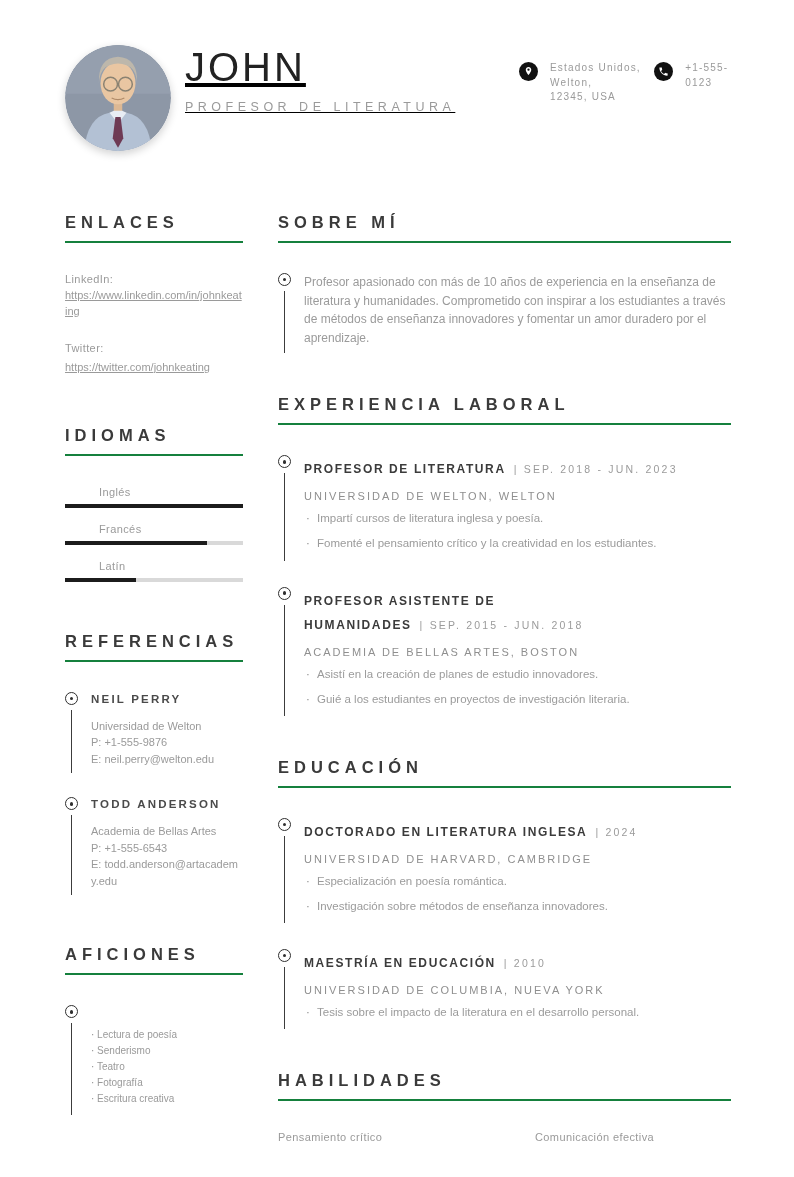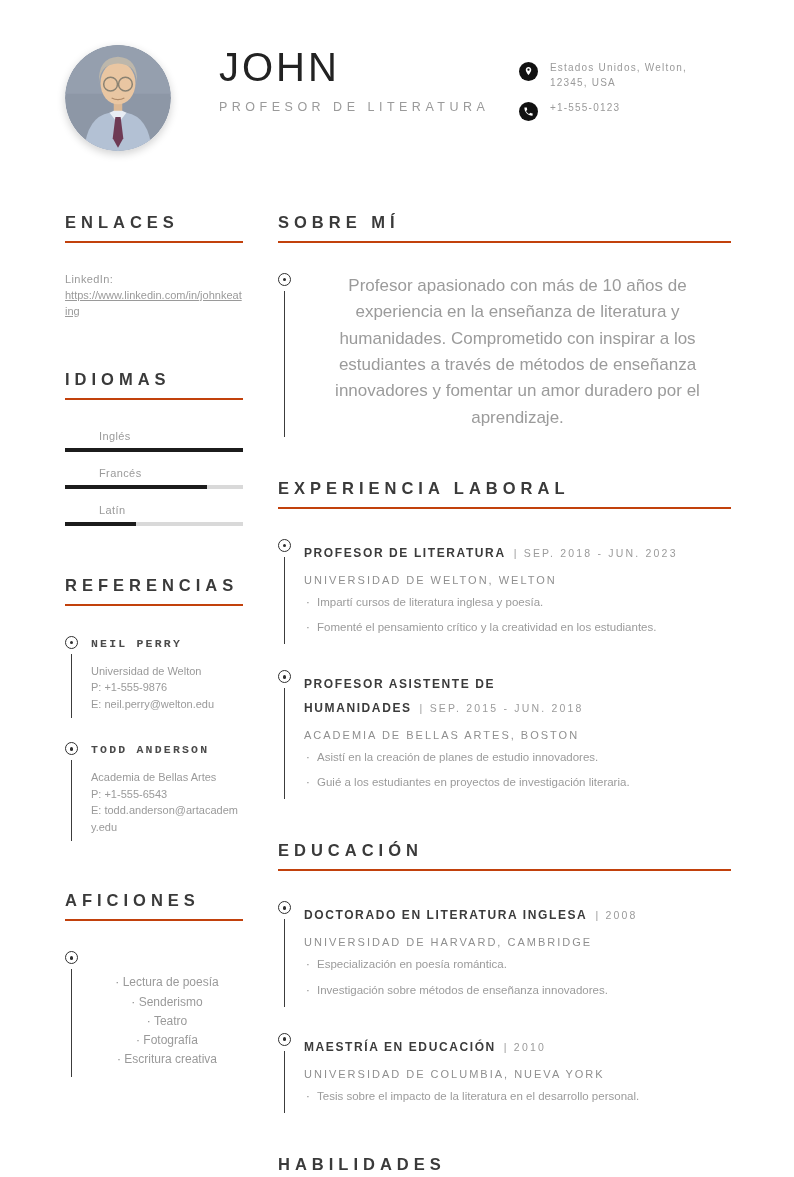--- a/index.html
+++ b/index.html
@@ -10,43 +10,43 @@
     position: relative; overflow: hidden;
   }
 
   
   .header { display: flex; align-items: flex-start; padding: 45px 65px 0 65px; }
   .photo-wrap {
     width: 106px; height: 106px; border-radius: 50%; overflow: hidden; flex: 0 0 106px;
     box-shadow: 0 3px 8px rgba(0,0,0,0.18);
   }
   .photo-wrap svg { width: 100%; height: 100%; display: block; }
-  .name-block { margin-left: 48px; padding-top: 2px; }
+  .name-block { margin-left: 14px; padding-top: 2px; text-decoration: underline; }
   .first-name { font-size: 40px; font-weight: 400; letter-spacing: 3px; color: #222; line-height: 1.0; }
   .last-name  { font-size: 40px; font-weight: 700; letter-spacing: 1.5px; color: #1c1c1c; line-height: 1.1; margin-top: 4px; }
   .job-title  { font-size: 12.5px; letter-spacing: 4.5px; color: #9a9a9a; margin-top: 13px; }
-  .contact-block { margin-left: auto; width: 210px; padding-top: 16px; display: flex; flex-direction: column; gap: 11px; }
+  .contact-block { margin-left: auto; width: 210px; padding-top: 16px; display: flex; flex-direction: row; gap: 11px; }
   .contact-row { display: flex; align-items: flex-start; gap: 12px; }
   .contact-icon {
     width: 19px; height: 19px; border-radius: 50%; background: #111; flex: 0 0 19px;
     display: flex; align-items: center; justify-content: center; margin-top: 1px;
   }
   .contact-icon svg { width: 11px; height: 11px; fill: #fff; }
   .contact-text { font-size: 10px; letter-spacing: 1.2px; color: #9a9a9a; line-height: 1.45; }
 
   
   .columns { display: flex; padding: 0 65px; margin-top: 62px; }
   .col-left  { width: 178px; flex: 0 0 178px; }
   .col-right { flex: 1; margin-left: 35px; }
 
   section { margin-bottom: 50px; }
   .col-right section { margin-bottom: 42px; }
   h2.sec-title {
     font-size: 16.5px; font-weight: 700; letter-spacing: 5px; color: #3a3a3a;
-    border-bottom: 2px solid #c2410c; padding-bottom: 9px; margin-bottom: 30px;
+    border-bottom: 2px solid #15803d; padding-bottom: 9px; margin-bottom: 30px;
     white-space: nowrap;
   }
 
   
   .link-group { margin-bottom: 22px; }
   .link-label { font-size: 11px; color: #9a9a9a; letter-spacing: 0.4px; margin-bottom: 3px; }
   .link-url {
     font-size: 11px; color: #9a9a9a; text-decoration: underline; word-break: break-all;
     line-height: 1.45; display: inline-block;
   }
@@ -61,30 +61,30 @@
     width: 13px; height: 13px; border: 1.5px solid #2f2f2f; border-radius: 50%;
     position: relative; flex: 0 0 13px;
   }
   .dot-icon::after {
     content: ""; position: absolute; inset: 0; margin: auto;
     width: 3.5px; height: 3.5px; background: #2f2f2f; border-radius: 50%;
   }
   .vline { width: 1px; background: #3c3c3c; flex: 1; margin-left: 6px; margin-top: 5px; }
   .entry-content { flex: 1; min-width: 0; }
 
-  .ref-name { font-size: 11.5px; font-weight: 600; letter-spacing: 2.2px; color: #4a4a4a; padding-top: 1px; font-family: Liberation Mono, monospace; }
+  .ref-name { font-size: 11.5px; font-weight: 600; letter-spacing: 2.2px; color: #4a4a4a; padding-top: 1px; }
   .ref-details { margin-top: 13px; font-size: 11px; color: #9a9a9a; line-height: 1.5; padding-bottom: 6px; }
   .ref-details div { word-break: break-all; }
 
   .hobby-list { list-style: none; padding-top: 22px; padding-bottom: 8px; }
-  .hobby-list li { font-size: 12px; color: #9a9a9a; line-height: 1.6; text-align: center; }
+  .hobby-list li { font-size: 10px; color: #9a9a9a; line-height: 1.6; }
   .hobby-list li::before { content: "· "; color: #8c8c8c; }
 
   
-  .about-text { font-size: 17px; color: #9b9b9b; line-height: 1.55; padding-bottom: 6px; text-align: center; }
+  .about-text { font-size: 12px; color: #9b9b9b; line-height: 1.55; padding-bottom: 6px; }
 
   .item-title-row { line-height: 1.5; padding-top: 1px; }
   .item-title { font-size: 12px; font-weight: 700; letter-spacing: 1.6px; color: #3b3b3b; margin-right: 8px; }
   .item-date  { font-size: 10.5px; letter-spacing: 2.2px; color: #9b9b9b; white-space: nowrap; }
   .item-org   { font-size: 11px; letter-spacing: 2px; color: #8f8f8f; margin-top: 10px; }
   .item-bullets { margin-top: 8px; }
   .item-bullets li {
     list-style: none; font-size: 11.5px; color: #9b9b9b; line-height: 1.4;
     margin-bottom: 9px; padding-left: 13px; position: relative;
   }
@@ -155,20 +155,24 @@
   <div class="columns">
 
     <aside class="col-left">
 
       <section>
         <h2 class="sec-title">ENLACES</h2>
         <div class="link-group">
           <div class="link-label">LinkedIn:</div>
           <a class="link-url" href="#">https://www.linkedin.com/in/johnkeating</a>
         </div>
+        <div class="link-group">
+          <div class="link-label">Twitter:</div>
+          <a class="link-url" href="#">https://twitter.com/johnkeating</a>
+        </div>
       </section>
 
       <section>
         <h2 class="sec-title">IDIOMAS</h2>
         <div class="lang-row">
           <div class="lang-name">Inglés</div>
           <div class="bar-track">
               <div class="bar-fill" style="width: 100%;"></div>
             </div>
         </div>
@@ -296,21 +300,21 @@
       <section>
         <h2 class="sec-title">EDUCACIÓN</h2>
 
         <div class="entry job">
           <div class="gutter">
             <span class="dot-icon"></span>
             <span class="vline"></span>
           </div>
           <div class="entry-content">
             <div class="item-title-row">
-              <span class="item-title">DOCTORADO EN LITERATURA INGLESA</span><span class="item-date">| 2008</span>
+              <span class="item-title">DOCTORADO EN LITERATURA INGLESA</span><span class="item-date">| 2024</span>
             </div>
             <div class="item-org">UNIVERSIDAD DE HARVARD, CAMBRIDGE</div>
             <ul class="item-bullets">
               <li>Especialización en poesía romántica.</li>
               <li>Investigación sobre métodos de enseñanza innovadores.</li>
             </ul>
           </div>
         </div>
 
         <div class="entry job">

